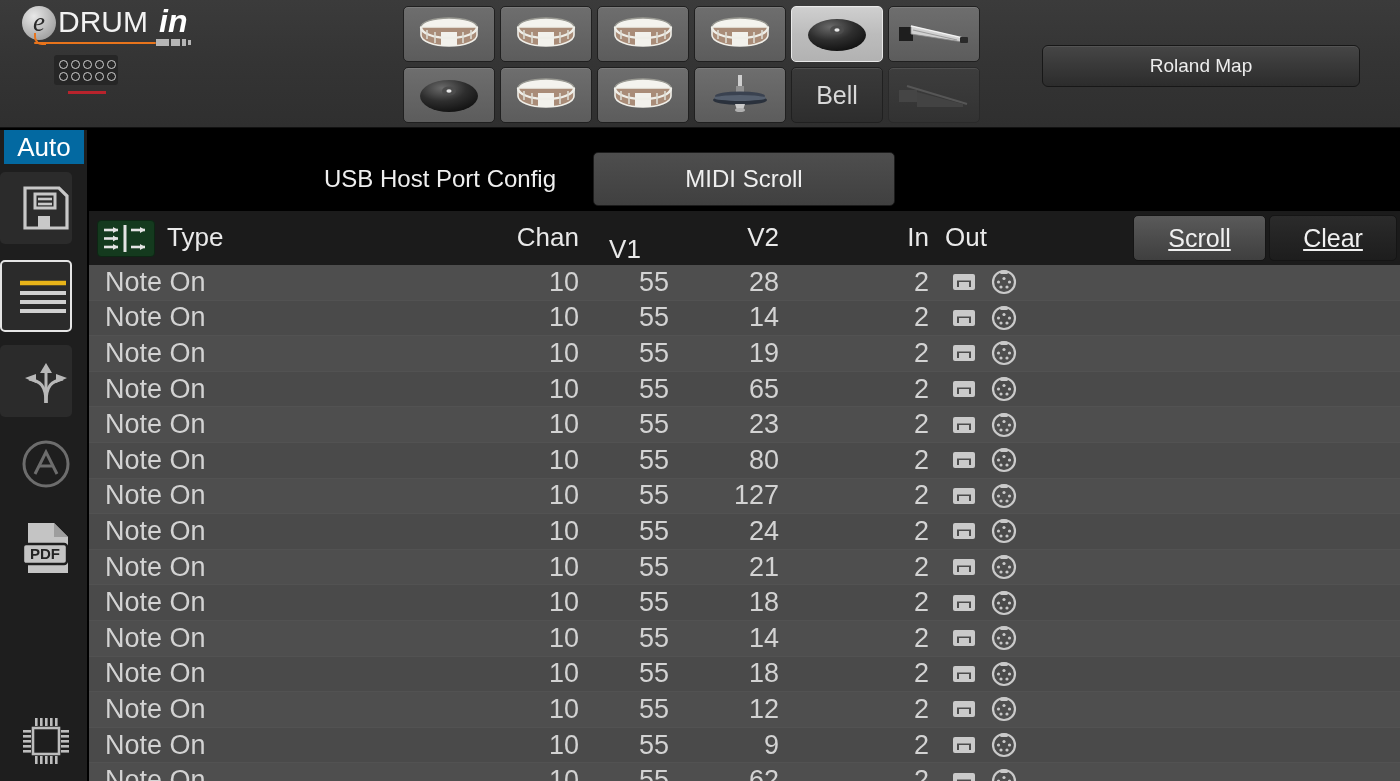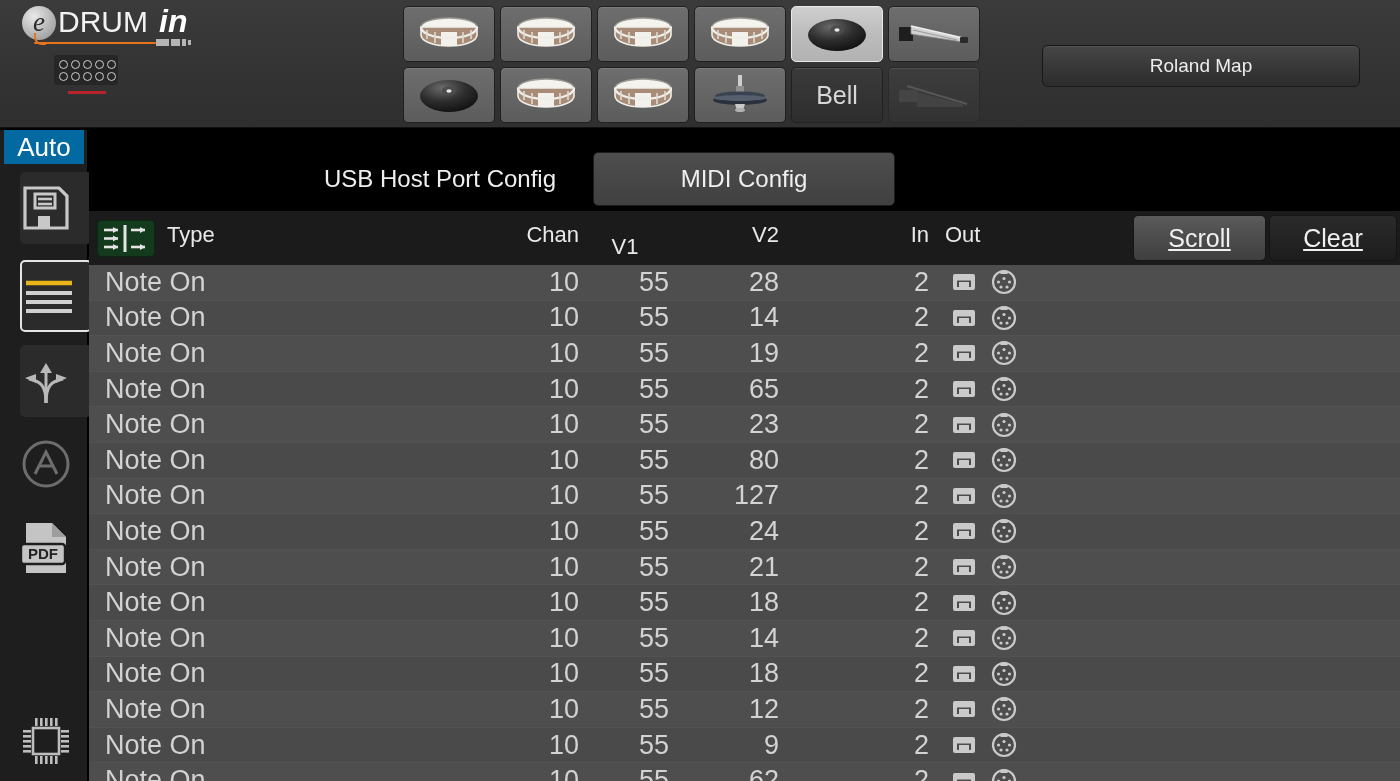--- a/index.html
+++ b/index.html
@@ -106,23 +106,23 @@
   .sidebar {
     position:absolute; left:0; top:130px; width:88px; height:651px;
     background:#1e1e1e; border-right:1px solid #000;
   }
   .auto-badge {
     position:absolute; left:4px; top:0px; width:80px; height:34px;
     background:#0369a1; color:#fff; font-size:26px;
     display:flex; align-items:center; justify-content:center; cursor:pointer;
   }
   .side-btn {
-    position:absolute; left:20px; width:72px; height:72px; border-radius:5px;
+    position:absolute; left:0; width:72px; height:72px; border-radius:5px;
     background:#2b2b2b; cursor:pointer;
-    display:flex; align-items:center; justify-content:flex-start;
+    display:flex; align-items:center; justify-content:flex-end;
   }
   .side-btn.flat { background:transparent; }
   .side-btn svg { display:block; }
 
   
   .main { position:absolute; left:89px; top:147px; width:1311px; height:651px; background:#fca5a5; }
 
   .tabbar { position:absolute; left:0; top:0; width:1311px; height:64px; background:#000; }
   .tab {
     position:absolute; top:5px; height:54px; border-radius:5px;
@@ -138,21 +138,21 @@
 
   .tablehead {
     position:absolute; left:0; top:64px; width:1311px; height:54px;
     background:#1b1b1b;
   }
   .filter-icon-box {
     position:absolute; left:8px; top:9px; width:58px; height:37px;
     border-radius:4px; background:#143a1e; border:1px solid #0d2614; cursor:pointer;
   }
   .hcol {
-    position:absolute; top:11px; font-size:22px; color:#e9e9e9;
+    position:absolute; top:11px; font-size:26px; color:#e9e9e9;
   }
   .hbtn {
     position:absolute; top:4px; height:46px; border-radius:5px;
     display:flex; align-items:center; justify-content:center;
     font-size:25px; color:#f0f0f0; cursor:pointer; border:1px solid #151515;text-decoration:underline;
   }
   .hbtn.primary {
     left:1044px; width:133px;
     background: linear-gradient(180deg,#5a5a5a 0%,#4c4c4c 50%,#3f3f3f 100%);
   }
@@ -461,21 +461,21 @@
           </g>
         </svg>
       </span>
     </div>
   </div>
 
   <div class="main">
 
     <div class="tabbar">
       <div class="tab inactive">USB Host Port Config</div>
-      <div class="tab active">MIDI Config</div>
+      <div class="tab active">MIDI Scroll</div>
     </div>
 
     <div class="tablehead">
       <div class="filter-icon-box">
         <svg width="56" height="35" viewBox="0 0 56 35">
           <line x1="27" y1="4" x2="27" y2="31" stroke="#e4e4e4" stroke-width="3"></line>
           <g stroke="#e4e4e4" stroke-width="2.6" fill="none">
             <line x1="6" y1="9" x2="20" y2="9"></line>
             <line x1="6" y1="17.5" x2="20" y2="17.5"></line>
             <line x1="6" y1="26" x2="20" y2="26"></line>

